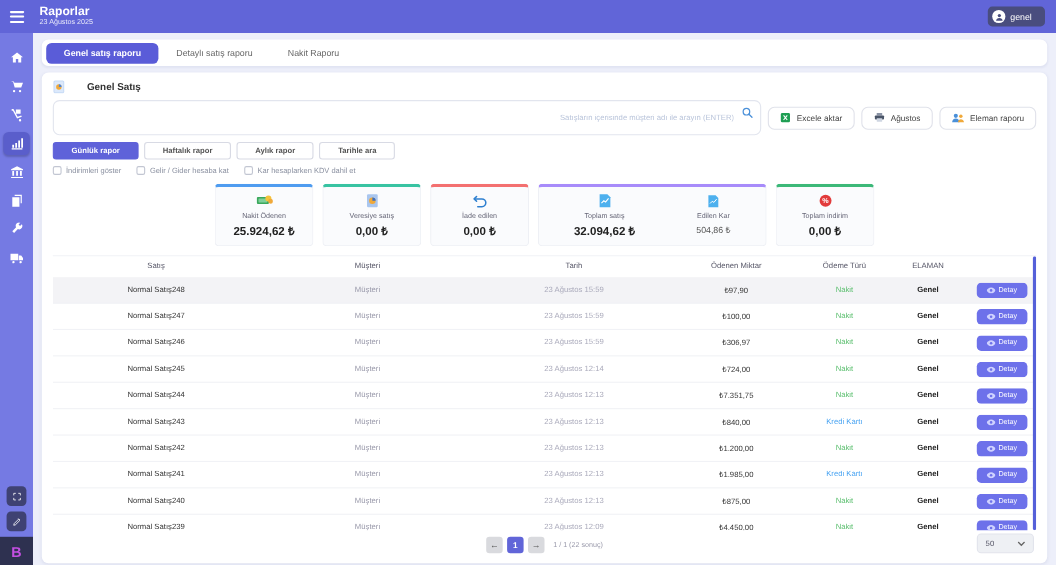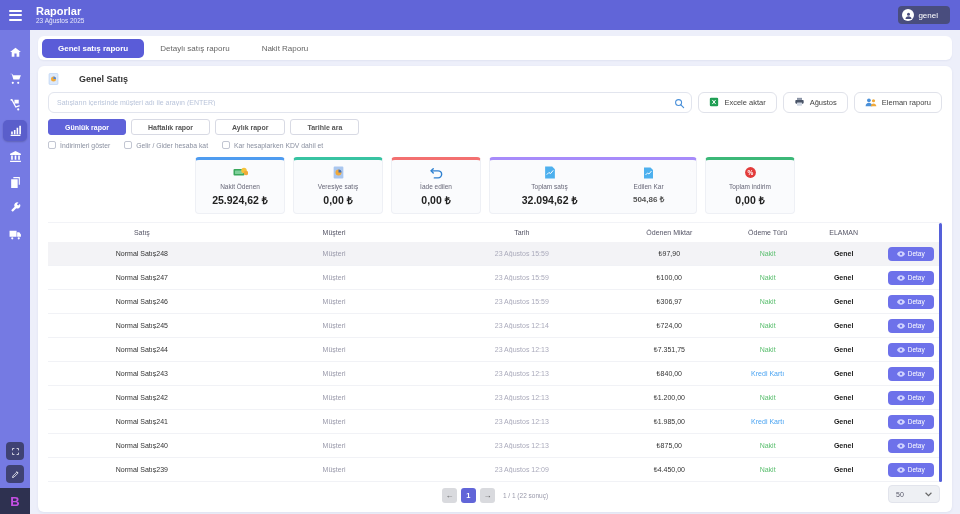--- a/index.html
+++ b/index.html
@@ -31,42 +31,42 @@
   .tab { font-size:8px; color:#666; padding:5px 16px; cursor:pointer; border-radius:5px; }
   .tab.active { background:#5a5cd8; color:#fff; font-weight:bold; }
 
   .maincard { background:#fff; border-radius:6px; box-shadow:0 1px 3px rgba(40,50,120,.07); height:446px; padding:7px 10px 4px 10px; display:flex; flex-direction:column; position:relative; }
 
   .panel-title-row { display:flex; align-items:center; gap:20px; margin-bottom:6px; }
   .panel-title { font-size:9px; font-weight:bold; color:#333; }
 
   .search-row { display:flex; align-items:center; gap:6px; margin-bottom:6px; }
   .search-wrap { flex:1; position:relative; }
-  .search-input { width:100%; height:21px; border:1px solid #e2e5ee; border-radius:6px; padding:0 24px 0 8px; font-size:7px; color:#445; outline:none; font-family:"Liberation Sans", sans-serif; }
+  .search-input { width:100%; height:32px; border:1px solid #e2e5ee; border-radius:6px; padding:0 24px 0 8px; font-size:7px; color:#445; outline:none; font-family:"Liberation Sans", sans-serif;text-align:right; }
   .search-input::placeholder { color:#b9c4da; }
   .search-glass { position:absolute; right:7px; top:4px; }
   .act-btn { height:21px; border:1px solid #e0e2ea; background:#fff; border-radius:6px; display:flex; align-items:center; gap:5px; padding:0 10px; font-size:7.5px; color:#444; cursor:pointer; white-space:nowrap;justify-content:flex-end; }
 
   .filter-row { display:flex; gap:5px; margin-bottom:6px; }
   .filter-btn { height:16px; border:1px solid #d8dae4; background:#fff; color:#555; border-radius:3px; font-size:7px; font-weight:bold; padding:0 16px; display:flex; align-items:center; cursor:pointer; }
   .filter-btn.active { background:#5f62d9; border-color:#5f62d9; color:#fff; }
 
   .check-row { display:flex; gap:14px; margin-bottom:4px; }
   .check-item { display:flex; align-items:center; gap:4px; font-size:6.8px; color:#8a90a0; cursor:pointer; }
   .checkbox { width:8px; height:8px; border:1px solid #c2c6d2; border-radius:2px; background:#fff; }
 
   
   .cards-row { display:flex; justify-content:center; gap:8px; margin:4px 0 8px 0; }
   .scard { background:#fafbfd; border:1px solid #eef0f5; border-top:3px solid #888; border-radius:4px; width:90px; padding:5px 4px 6px 4px; display:flex; flex-direction:column; align-items:center; }
   .scard.wide { width:208px; flex-direction:row; justify-content:space-around; align-items:flex-start; }
   .sub { display:flex; flex-direction:column; align-items:center; }
   .scard-icon { height:15px; display:flex; align-items:center; justify-content:center; margin-bottom:3px; }
   .scard-label { font-size:6.5px; color:#667; margin-bottom:3px; white-space:nowrap; }
   .scard-value { font-size:10.5px; font-weight:bold; color:#222; white-space:nowrap; }
-  .scard-value.small { font-size:8px; font-weight:bold; color:#555;text-align:center; }
+  .scard-value.small { font-size:8px; font-weight:normal; color:#555;text-align:center; }
 
   
   .table-wrap { flex:1; min-height:0; overflow:hidden; position:relative; border-top:1px solid #f2f3f7; }
   .thead { display:flex; height:19px; align-items:center; }
   .th { font-size:7px; color:#556; text-align:center; }
   .trow { display:flex; height:24px; align-items:center; border-bottom:1px solid #f1f2f6; }
   .trow.highlight { background:#f3f3f6; }
   .td { font-size:7px; text-align:center; overflow:hidden; white-space:nowrap; }
   .c-sale{width:21%;} .c-cust{width:22%;} .c-date{width:20%;} .c-amt{width:13%;} .c-pay{width:9%;} .c-staff{width:8%;} .c-act{width:7%;}
   .td.c-sale { color:#333; }

